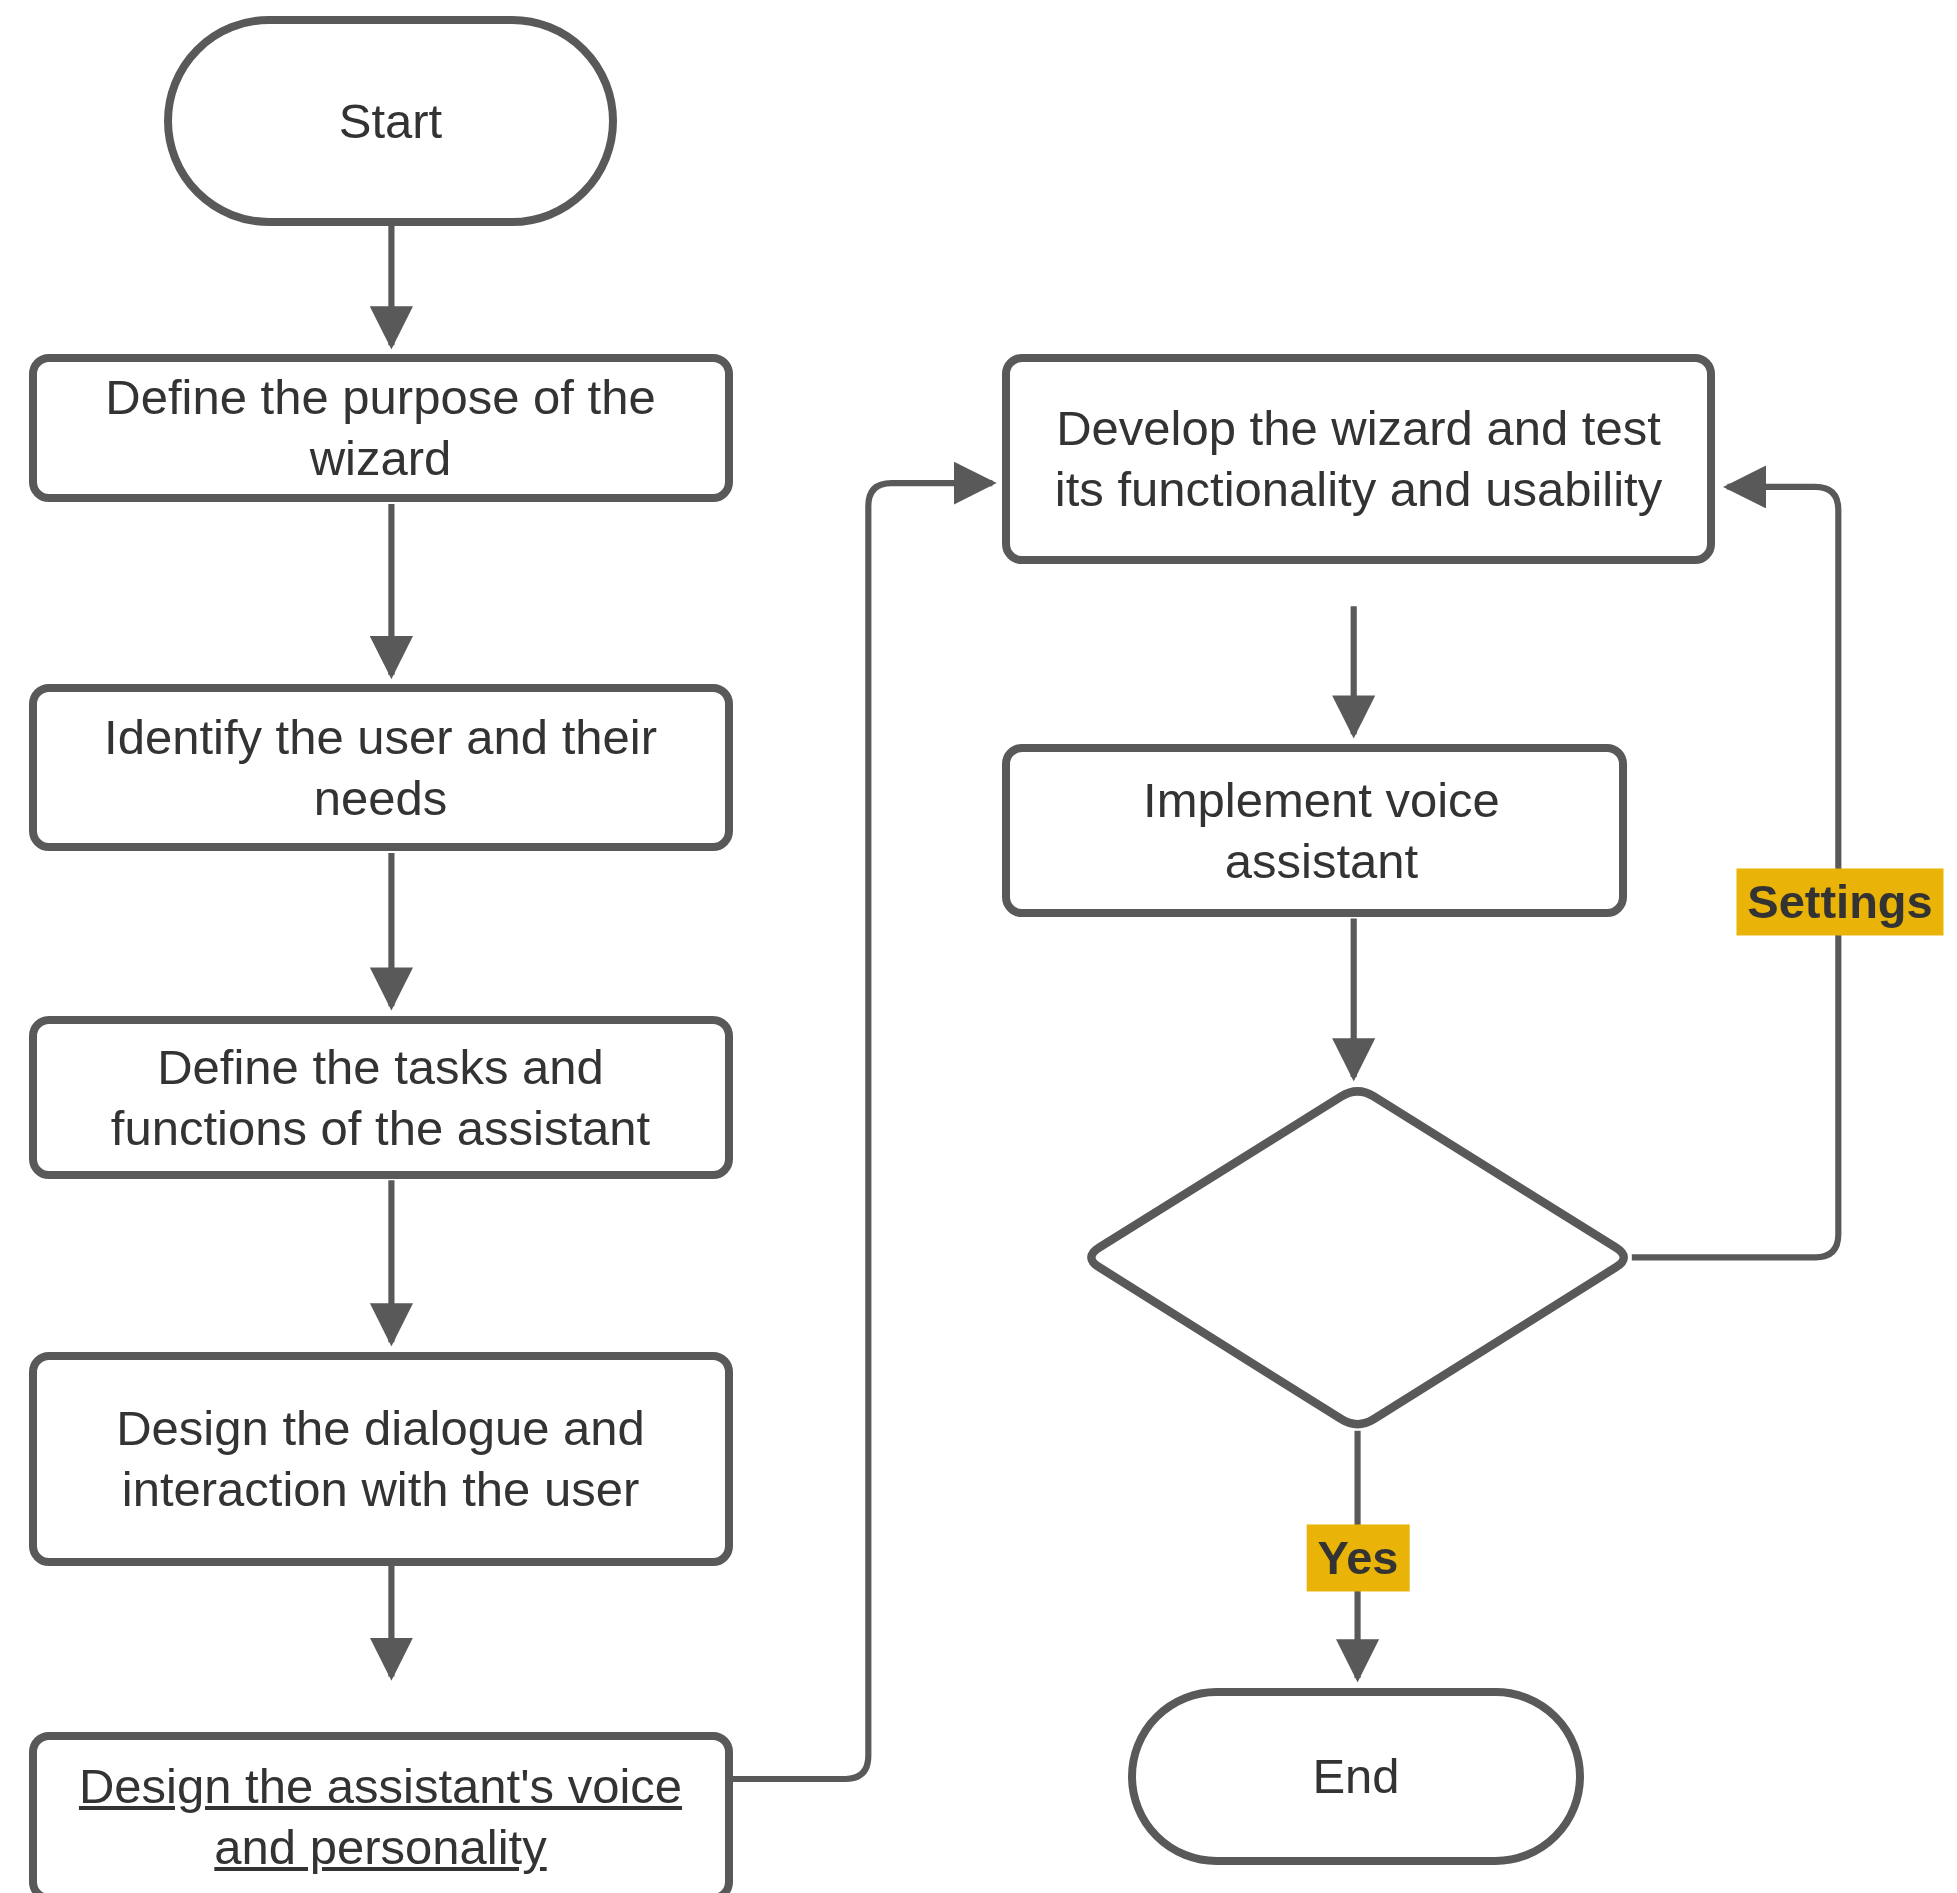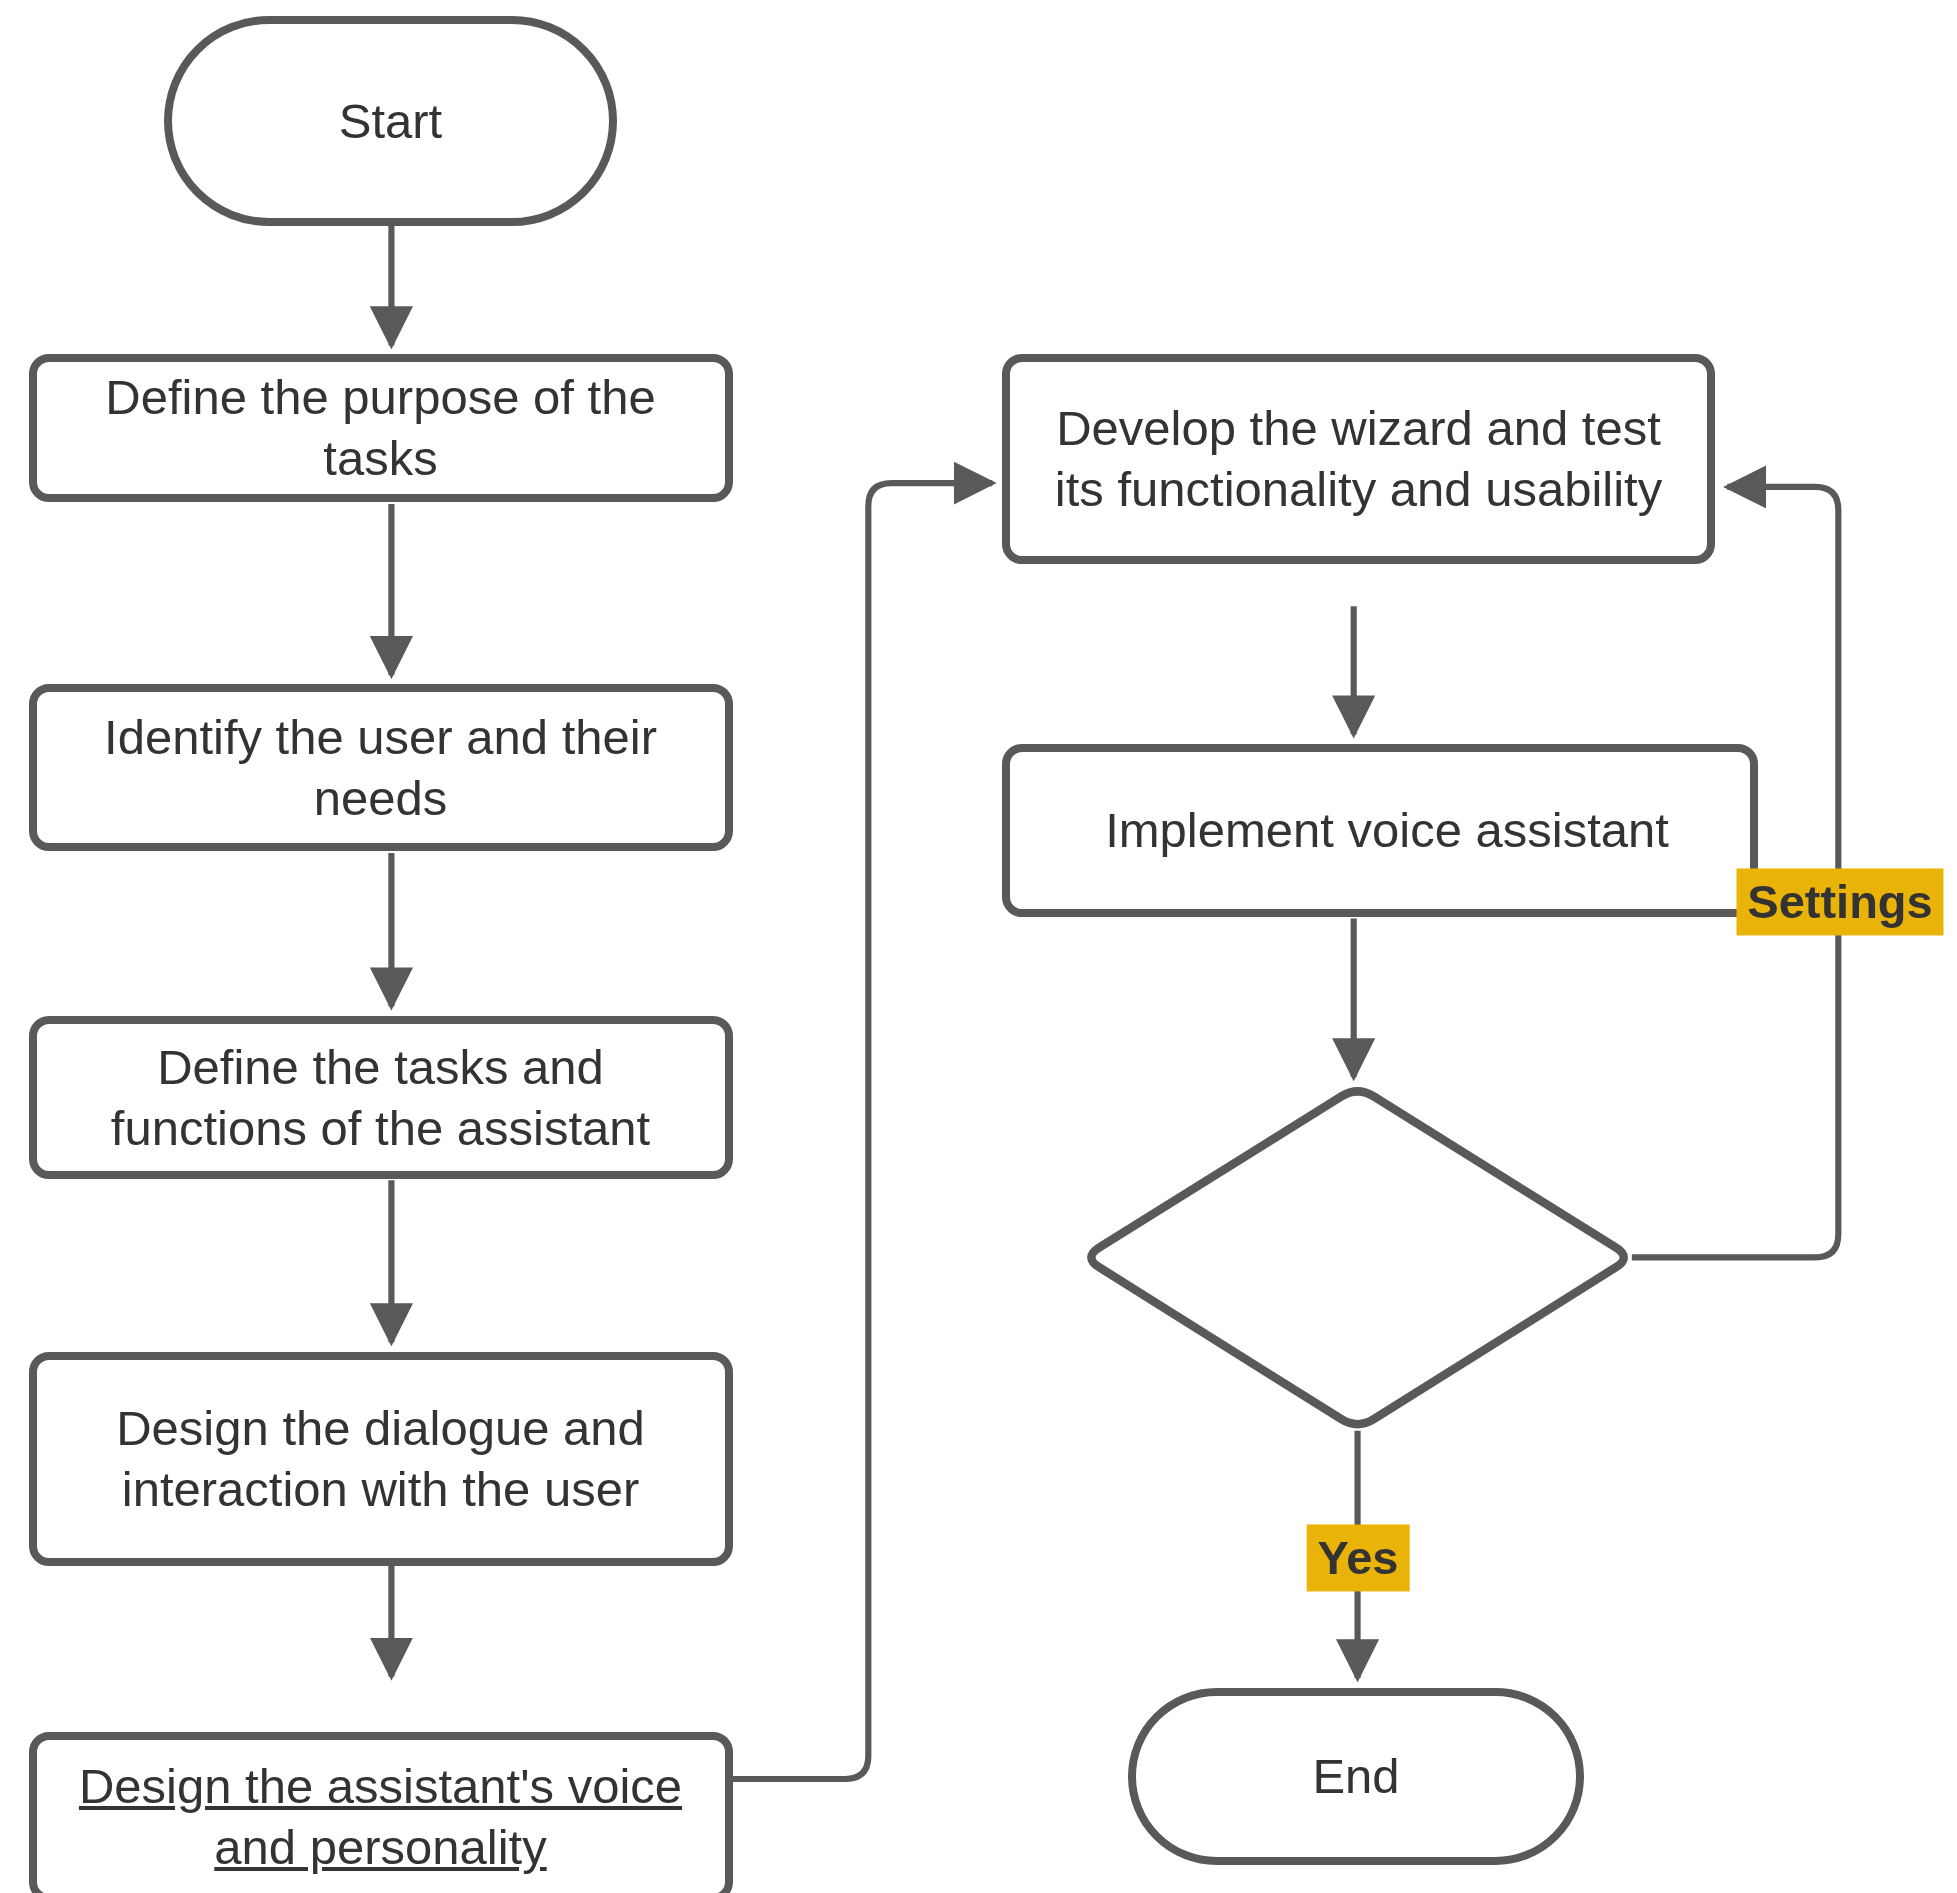--- a/index.html
+++ b/index.html
@@ -64,21 +64,21 @@
     white-space: nowrap;
   }
   
   #n-start            { left: 164px;  top: 16px;   width: 453px; height: 210px; }
   #n-define-purpose   { left: 28.5px;   top: 354px;  width: 704px; height: 148px; }
   #n-identify-user    { left: 28.5px;   top: 684px;  width: 704px; height: 167px; }
   #n-define-tasks     { left: 28.5px;   top: 1016px; width: 704px; height: 163px; }
   #n-design-dialogue  { left: 28.5px;   top: 1352px; width: 704px; height: 214px; }
   #n-design-voice     { left: 28.5px;   top: 1732px; width: 704px; height: 170px; text-decoration: underline; }
   #n-develop-wizard   { left: 1002px; top: 354px;  width: 713px; height: 210px; }
-  #n-implement-voice  { left: 1002px; top: 744px;  width: 756px; height: 173px; padding-left: 34px; }
+  #n-implement-voice  { left: 1002px; top: 744px;  width: 625px; height: 173px; padding-left: 34px; }
   #n-end              { left: 1128px; top: 1688px; width: 456px; height: 177px; }
   #n-assistant-evaluation-label { left: 1192px; top: 1140px; width: 331px; height: 234px; }
   #l-settings { left: 1840px; top: 902px; }
   #l-yes      { left: 1358px; top: 1558px; }
 </style>
 </head>
 <body>
 
 <div id="canvas">
 
@@ -101,21 +101,21 @@
       <path d="M1762,1857 L1762,2178" marker-end="url(#arrow)"></path>
       <path d="M2118,1632 L2356,1632 Q2386,1632 2386,1602 L2386,662 Q2386,632 2356,632 L2242,632" marker-end="url(#arrow)"></path>
     </g>
 
     <path d="M1783,1423 L2097,1619 Q2118,1632 2097,1645 L1783,1842 Q1762,1855 1741,1842
              L1427,1645 Q1406,1632 1427,1619 L1741,1423 Q1762,1410 1783,1423 Z" fill="#ffffff" stroke="#595959" stroke-width="11" stroke-linejoin="round"></path>
   </svg>
 
   <div class="node terminator" id="n-start">Start</div>
 
-  <div class="node" id="n-define-purpose">Define the purpose of the tasks</div>
+  <div class="node" id="n-define-purpose">Define the purpose of the wizard</div>
 
   <div class="node" id="n-identify-user">Identify the user and their needs</div>
 
   <div class="node" id="n-define-tasks">Define the tasks and functions of the assistant</div>
 
   <div class="node" id="n-design-dialogue">Design the dialogue and interaction with the user</div>
 
   <div class="node" id="n-design-voice">Design the assistant's voice and personality</div>
 
   <div class="node" id="n-develop-wizard">Develop the wizard and test its functionality and usability</div>

